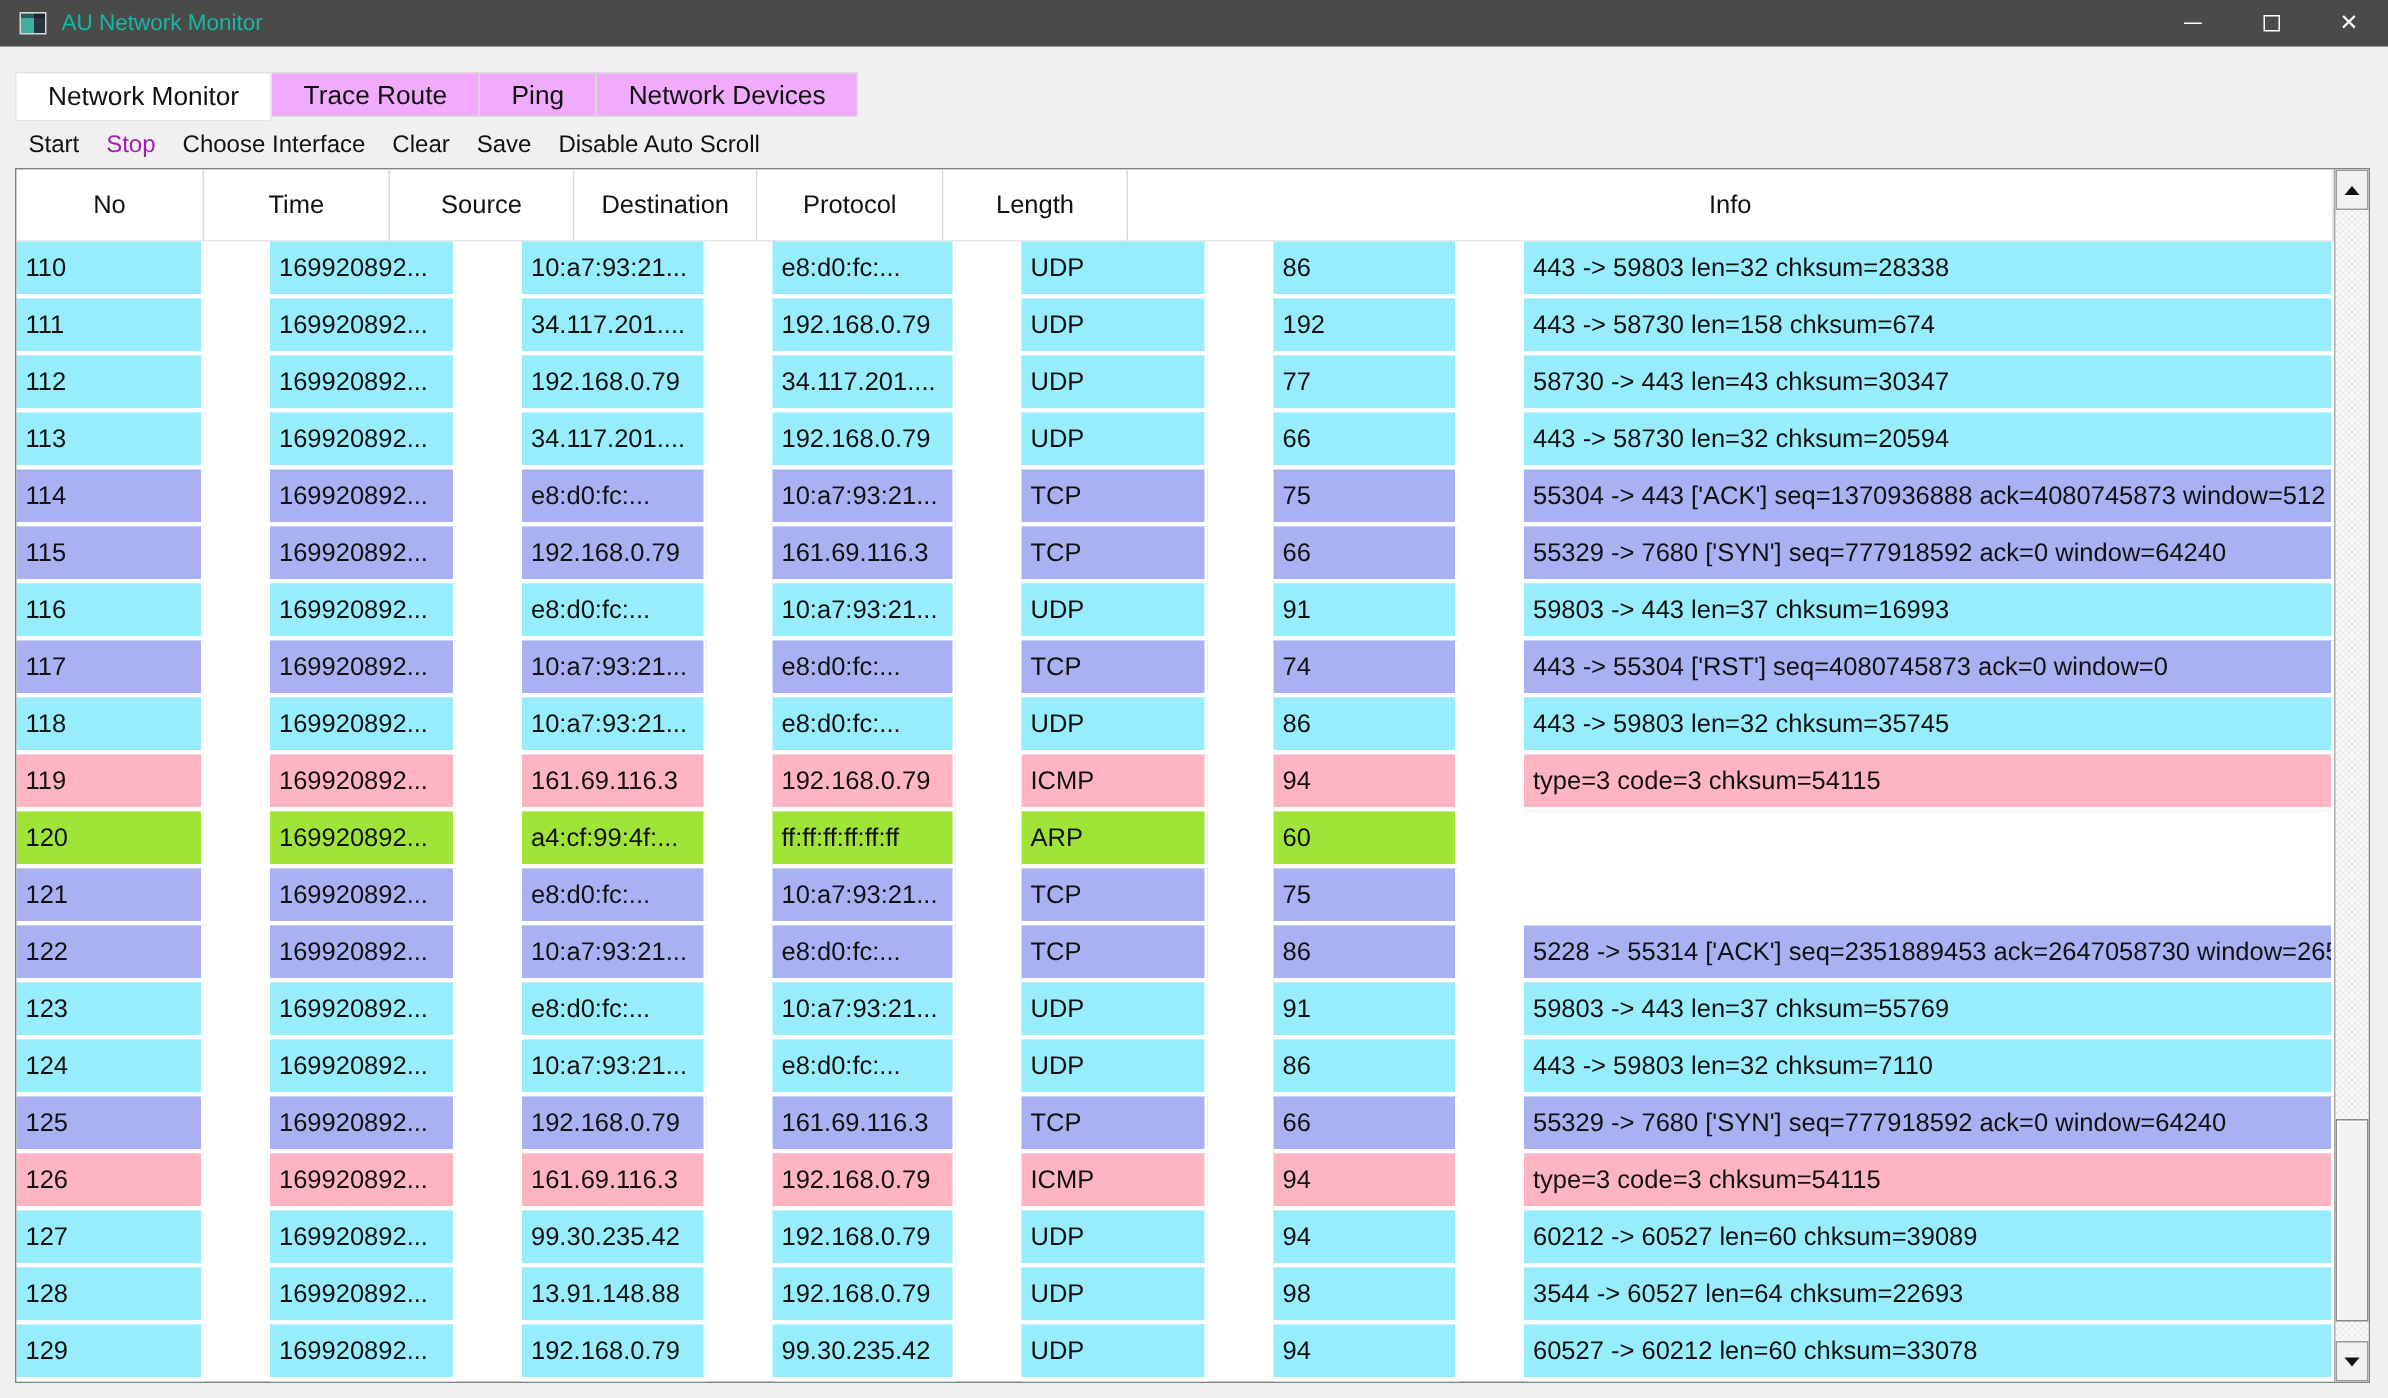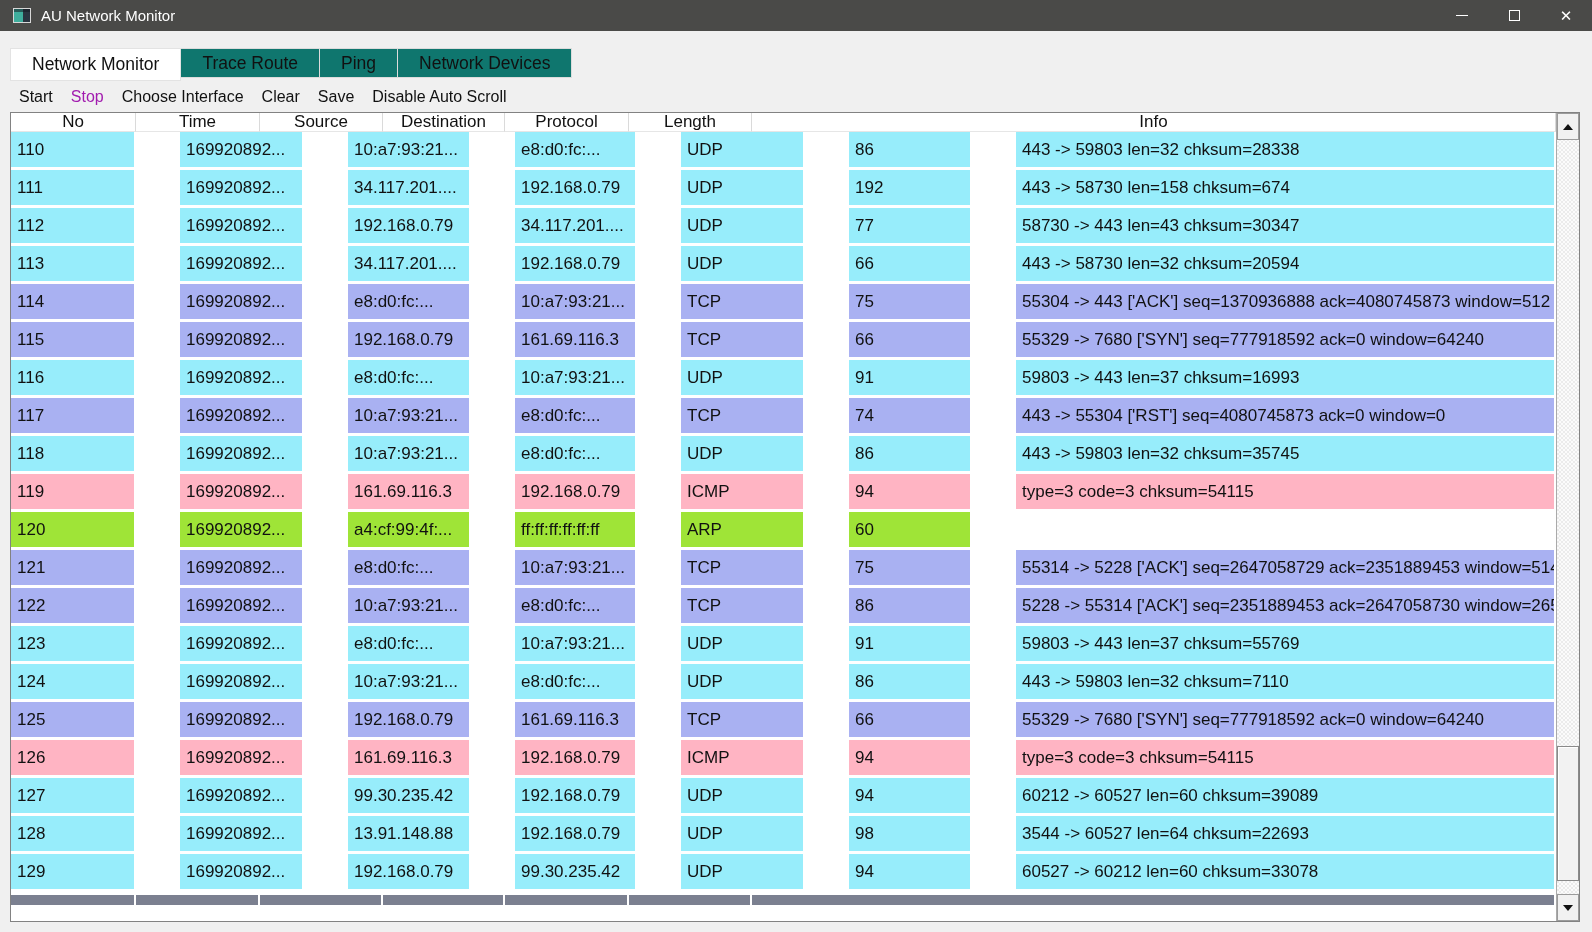--- a/index.html
+++ b/index.html
@@ -12,34 +12,34 @@
   
   .titlebar {
     position:absolute; left:0; top:0; width:100%; height:31px;
     background:#4a4a48; display:flex; align-items:center;
   }
   .app-icon {
     width:18px; height:15px; margin-left:13px;
     border:1px solid #d8d8d8; background:linear-gradient(90deg,#3fae9d 0 55%,#2a3440 55% 100%);
     box-shadow:inset 0 3px 0 rgba(20,25,32,.55);
   }
-  .title-text { margin-left:10px; font-size:15px; color:#ffffff; }
+  .title-text { margin-left:10px; font-size:15px; color:#14b8a6; }
   .win-controls { margin-left:auto; display:flex; height:100%; }
   .win-btn { width:52px; height:100%; display:flex; align-items:center; justify-content:center; }
   .glyph-min { width:12px; border-top:1px solid #ffffff; display:block; }
   .glyph-max { width:11px; height:11px; border:1px solid #ffffff; display:block; }
   .glyph-close { color:#ffffff; font-size:15px; line-height:1; }
   
   .tabbar {
     position:absolute; left:10px; top:48px; height:33px;
     display:flex; align-items:flex-start;
   }
   .tab {
     height:30px; display:flex; align-items:center; padding:0 21px;
-    background:#0f766e; border:1px solid #dcdcdc; border-left:none;
+    background:#f0abfc; border:1px solid #dcdcdc; border-left:none;
     font-size:17.5px; white-space:nowrap; cursor:default;
   }
   .tab:first-child { border-left:1px solid #dcdcdc; }
   .tab.active { height:33px; background:#ffffff; border-color:#e3e3e3; position:relative; }
   
   .menubar {
     position:absolute; left:10px; top:83px; height:27px;
     display:flex; align-items:center;
   }
   .menu-item { font-size:16px; padding:0 9px; white-space:nowrap; cursor:default; }
@@ -47,21 +47,21 @@
   
   .table-area {
     position:absolute; left:10px; top:112px; width:1570px; height:810px;
     border:1px solid #828282; background:#ffffff; display:flex;
   }
   .table-content { flex:1 1 auto; min-width:0; overflow:hidden; }
   .grid-cols {
     display:grid;
     grid-template-columns:125px 124px 123px 122px 124px 123px minmax(0,1fr);
   }
-  .thead { height:19px; }
+  .thead { height:48px; }
   .th {
     background:#ffffff; border-right:1px solid #dadada; border-bottom:1px solid #e6e6e6;
     display:flex; align-items:center; justify-content:center;
     font-size:17px; white-space:nowrap; overflow:hidden;
   }
   .trow { height:38px;gap:44px; }
   .td {
     background:var(--row-color,#ffffff);
     border-right:2px solid #ffffff; border-bottom:3px solid #ffffff;
     font-size:17px; line-height:35px; padding-left:6px;
@@ -270,21 +270,20 @@
     <div class="td">60</div>
   </div>
 
   <div class="trow grid-cols" style="--row-color: #a9b1f2;">
     <div class="td">121</div>
     <div class="td">169920892...</div>
     <div class="td">e8:d0:fc:...</div>
     <div class="td">10:a7:93:21...</div>
     <div class="td">TCP</div>
     <div class="td">75</div>
-    <div class="td">55314 -&gt; 5228 ['ACK'] seq=2647058729 ack=2351889453 window=514</div>
   </div>
 
   <div class="trow grid-cols" style="--row-color: #a9b1f2;">
     <div class="td">122</div>
     <div class="td">169920892...</div>
     <div class="td">10:a7:93:21...</div>
     <div class="td">e8:d0:fc:...</div>
     <div class="td">TCP</div>
     <div class="td">86</div>
     <div class="td">5228 -&gt; 55314 ['ACK'] seq=2351889453 ack=2647058730 window=265</div>

